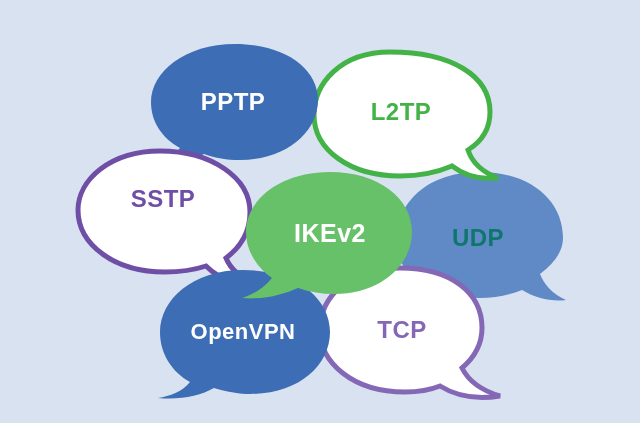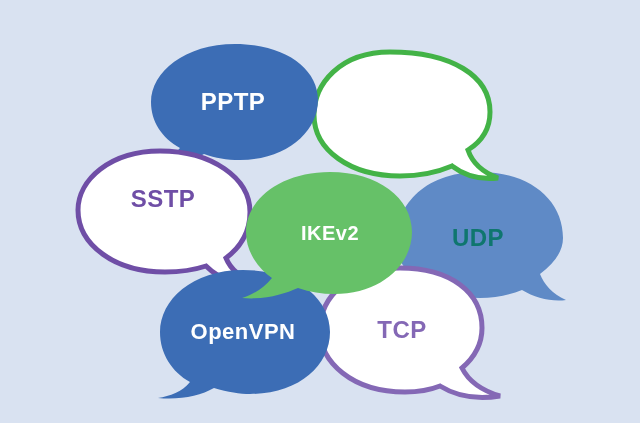--- a/index.html
+++ b/index.html
@@ -49,18 +49,19 @@
     <g>
       <path d="M 243 270 C 192 270 160 300 160 332 C 160 354 172 372 190 382 C 182 392 170 396 158 398 C 180 400 200 396 214 388 C 228 392 240 394 250 394 C 298 394 330 366 330 332 C 330 298 296 270 243 270 Z" fill="#3c6db5"></path>
     </g>
 
     <g>
       <path d="M 330 172 C 280 172 246 200 246 232 C 246 252 258 268 272 278 C 264 288 254 294 242 298 C 266 300 284 294 298 288 C 310 292 322 294 334 294 C 382 294 412 264 412 232 C 412 198 378 172 330 172 Z" fill="#66c168"></path>
     </g>
   </svg>
 
   <div class="label" style="left:233px; top:102px; font-size:24px; color:#ffffff;">PPTP</div>
+  <div class="label" style="left:401px; top:112px; font-size:24px; color:#43b347;">L2TP</div>
   <div class="label" style="left:163px; top:199px; font-size:24px; color:#6f4ea6;">SSTP</div>
-  <div class="label" style="left:330px; top:233px; font-size:20px; color:#ffffff;">IKEv2</div>
+  <div class="label" style="left:330px; top:233px; font-size:25px; color:#ffffff;">IKEv2</div>
   <div class="label" style="left:478px; top:238px; font-size:24px; color:#0f766e;">UDP</div>
   <div class="label" style="left:402px; top:330px; font-size:24px; color:#8468b5;">TCP</div>
   <div class="label" style="left:243px; top:332px; font-size:22px; color:#ffffff;">OpenVPN</div>
 </div>
 
 </body></html>

